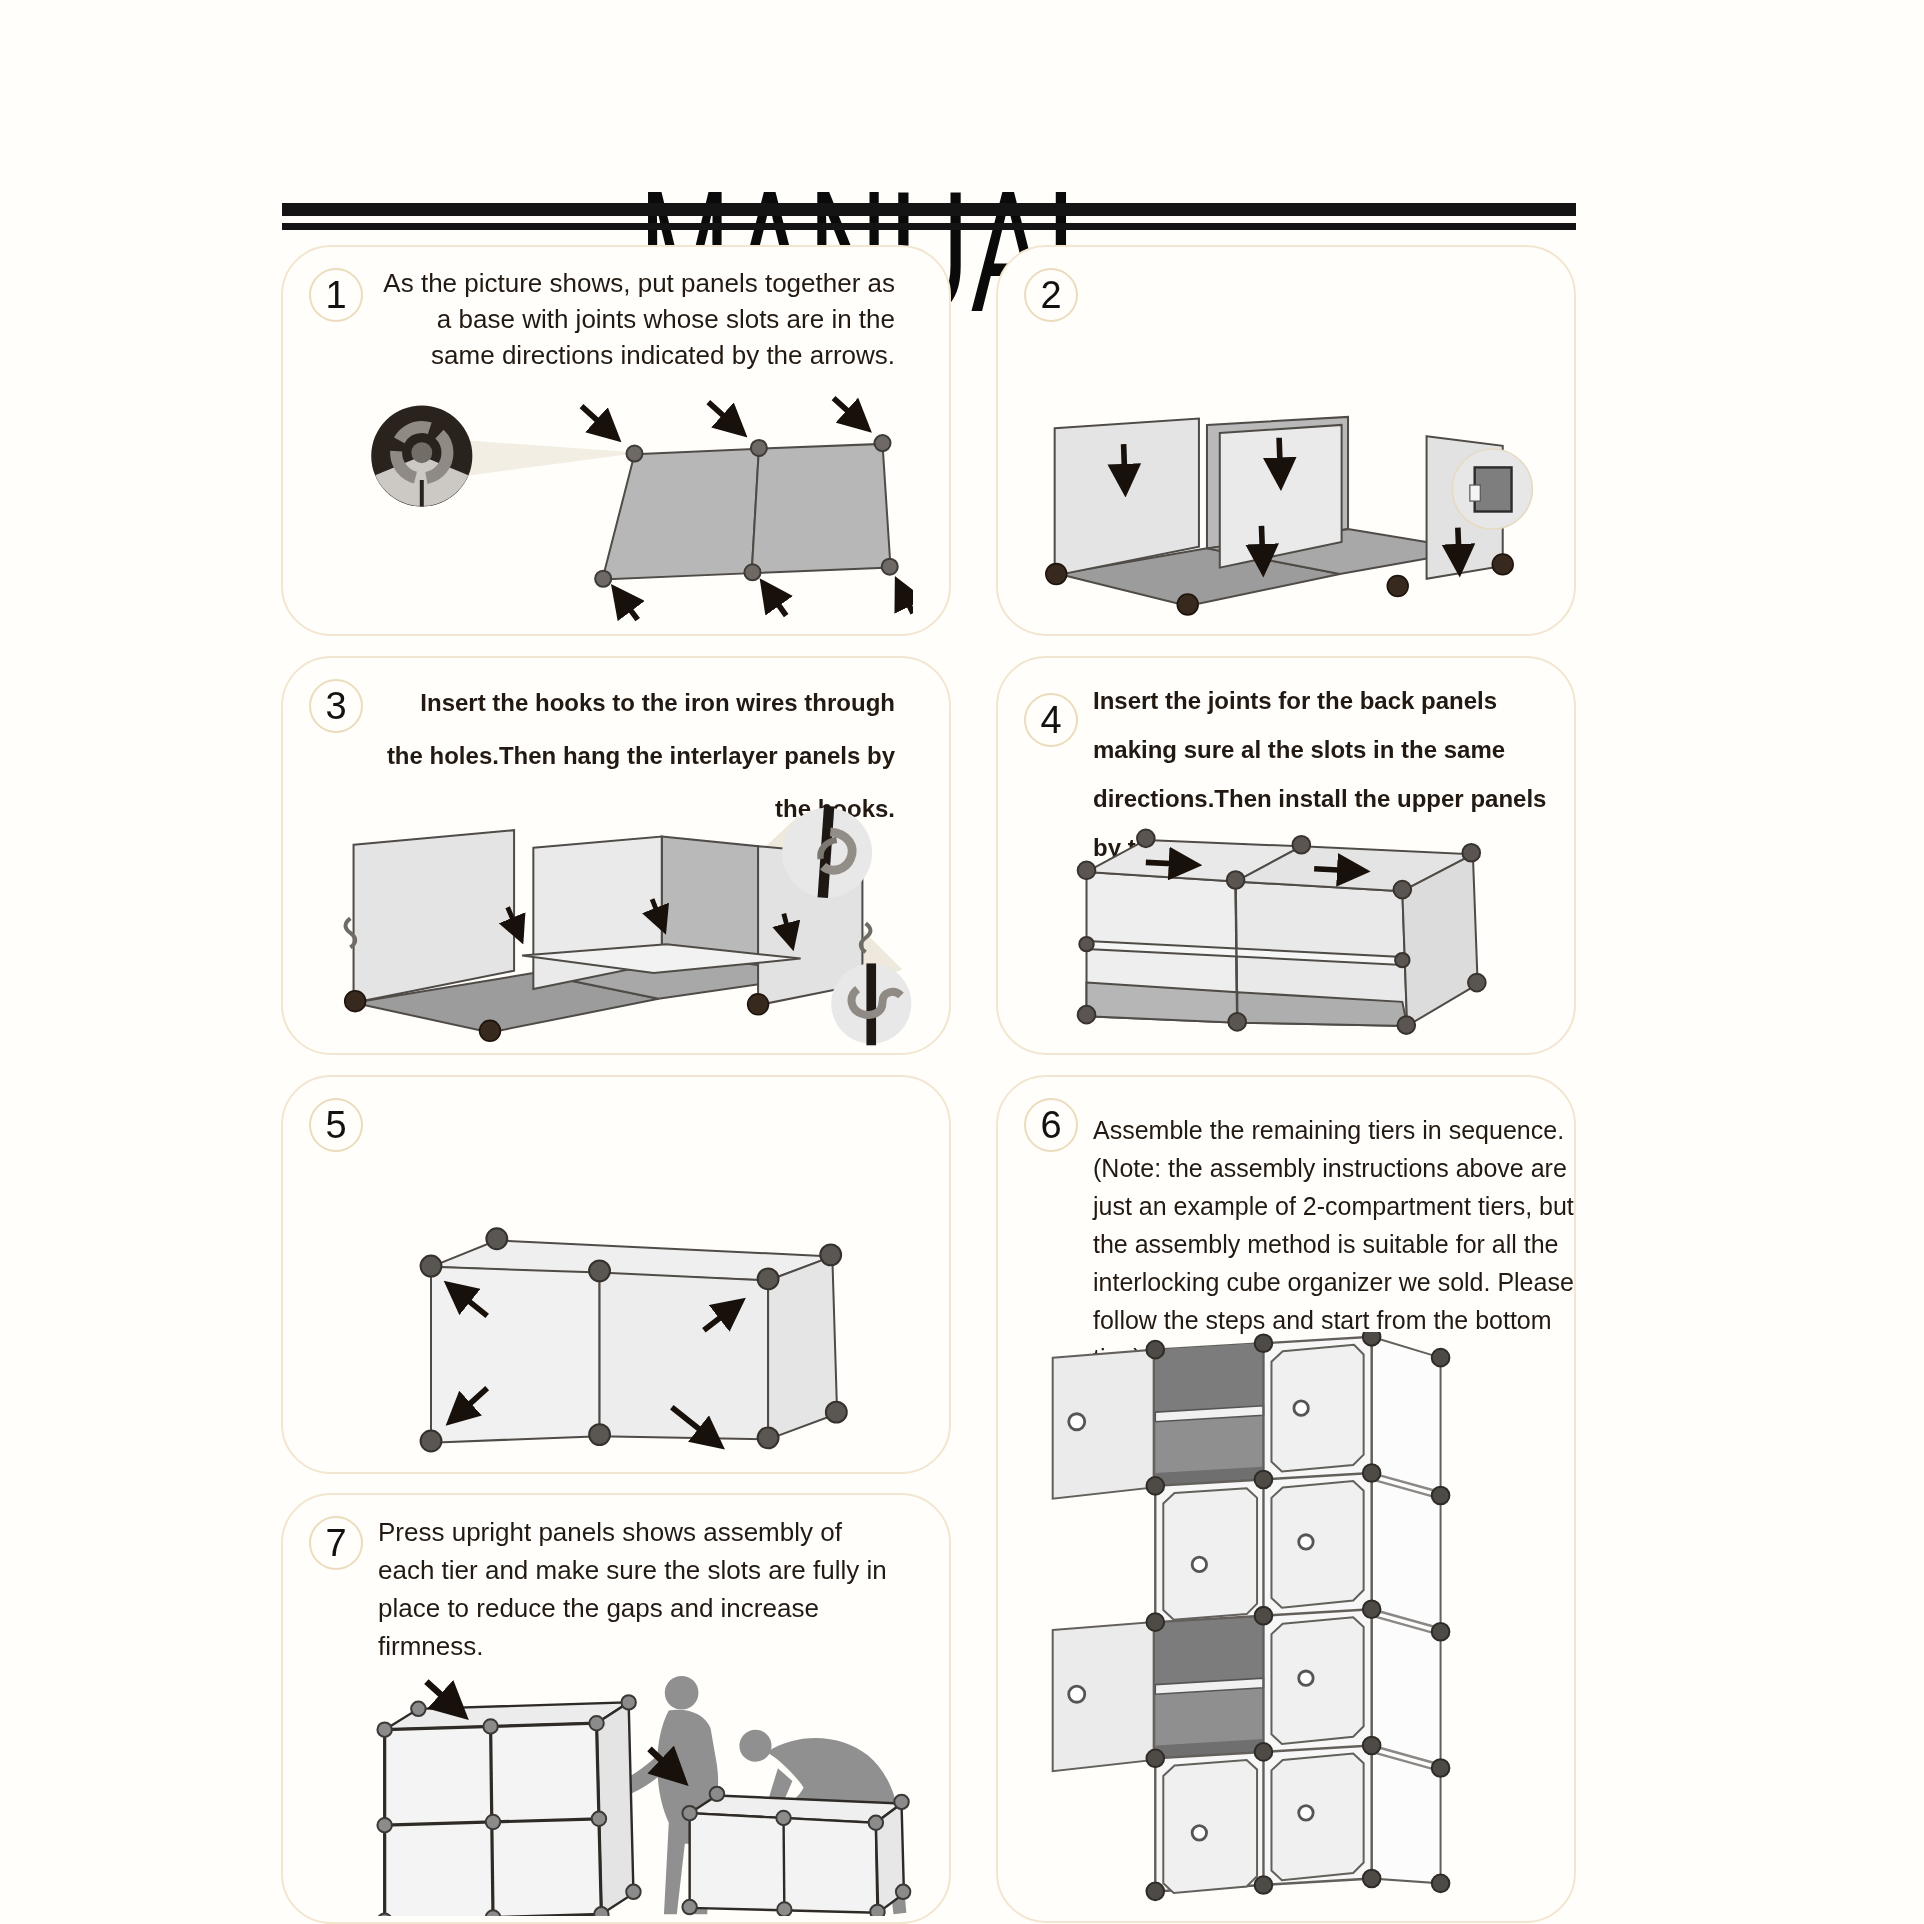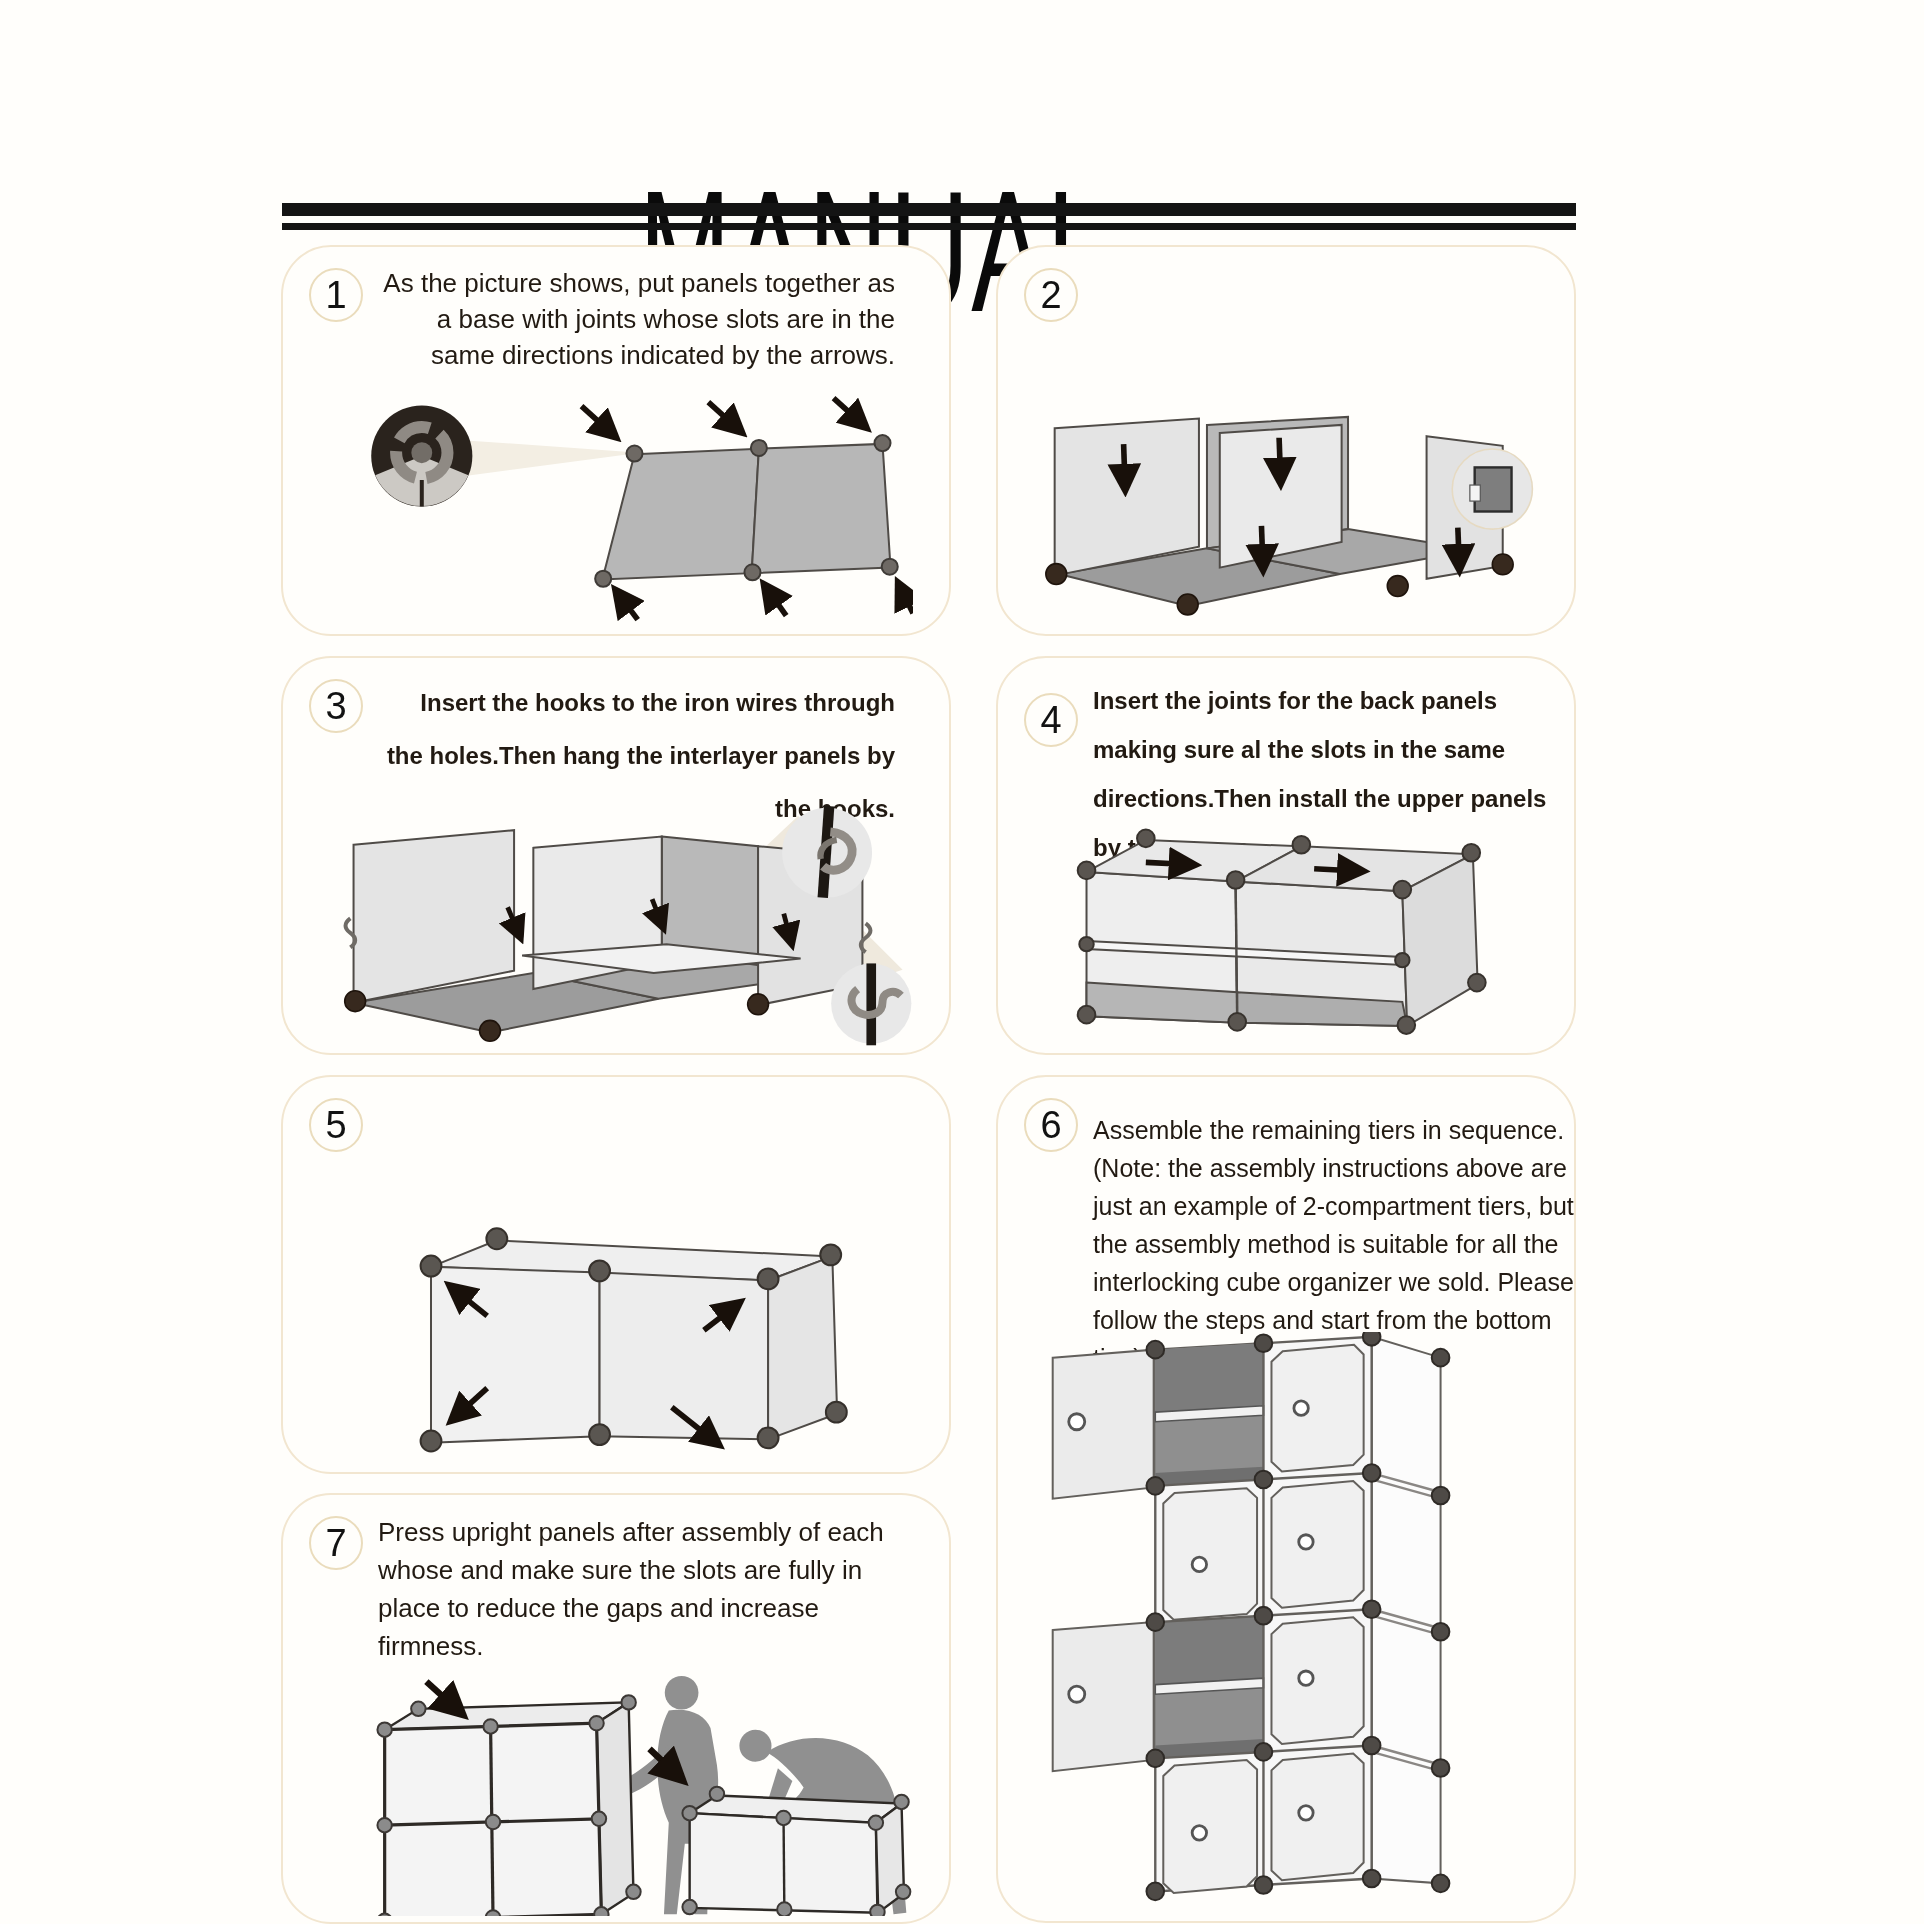--- a/index.html
+++ b/index.html
@@ -323,21 +323,21 @@
         <circle cx="170" cy="698" r="11"></circle>
           <circle cx="305" cy="690" r="11"></circle>
           <circle cx="440" cy="682" r="11"></circle>
           <circle cx="526" cy="688" r="11"></circle>
       </g>
     </svg>
   </section>
 
   <section class="card" id="c7">
     <span class="badge">7</span>
-    <p class="instr">Press upright panels after assembly of each whose and make sure the slots are fully in place to reduce the gaps and increase firmness.</p>
+    <p class="instr">Press upright panels shows assembly of each tier and make sure the slots are fully in place to reduce the gaps and increase firmness.</p>
     <svg class="fig" width="618" height="241" viewBox="0 0 770 300">
       <defs>
           <marker id="m7" markerWidth="6" markerHeight="6" refX="4.5" refY="3" orient="auto">
             <path d="M0,0 L6,3 L0,6 Z" fill="#18100a"></path>
           </marker>
         </defs>
       <g fill="#909090">
         <circle cx="468" cy="22" r="21"></circle>
         <path d="M452,44 C442,62 436,92 438,122 C439,146 444,166 452,184 L446,298 L462,298 L472,210 L480,210 L484,298 L500,298 L502,186 C512,168 516,140 512,112 L504,66 C498,50 478,40 452,44 Z"></path>
         <path d="M450,88 C428,112 398,132 372,142 L378,158 C408,150 440,130 458,108 Z"></path>

